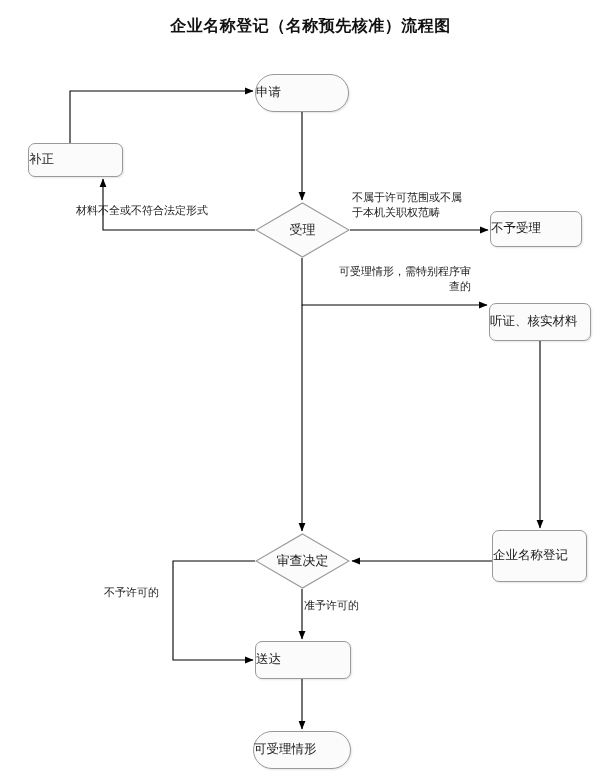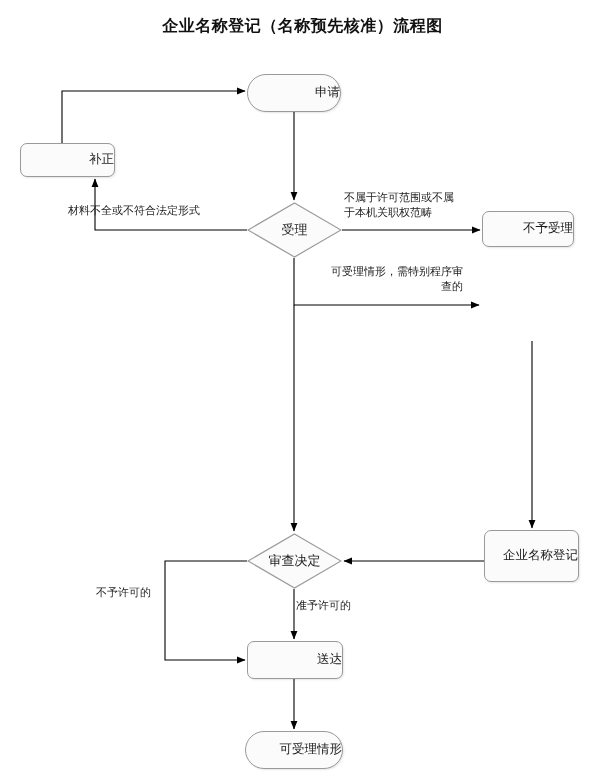--- a/index.html
+++ b/index.html
@@ -10,21 +10,21 @@
   body {
     width: 605px;
     height: 776px;
     position: relative;
     font-family: "Liberation Sans", sans-serif;
     color: #1a1a1a;
     overflow: hidden;
   }
   #canvas {
     position: absolute;
-    left: 0; top: 0;
+    left: 8px; top: 0;
     width: 548px;
     height: 776px;
   }
   .title {
     position: absolute;
     left: 0;
     top: 16px;
     width: 605px;
     text-align: center;
     font-size: 16px;
@@ -37,21 +37,21 @@
     left: 0; top: 0;
     width: 605px;
     height: 776px;
     pointer-events: none;
   }
   .node {
     position: absolute;
     box-sizing: border-box;
     display: flex;
     align-items: center;
-    justify-content: flex-end;
+    justify-content: flex-start;
     text-align: center;
     font-size: 12.5px;
     line-height: 1.25;
     color: #1a1a1a;
     background: #fbfbfb;
     border: 1px solid #9a9a9a;
   }
   .node.rect {
     border-radius: 7px;
     box-shadow: 1px 1px 2px rgba(0,0,0,0.10);
@@ -140,33 +140,36 @@
     <svg class="dshape" viewBox="0 0 95 56" preserveAspectRatio="none">
       <polygon points="47.5,1 94,28 47.5,55 1,28" fill="#fbfbfb" stroke="#9a9a9a" stroke-width="1.2"></polygon>
     </svg>
     <div class="dlabel">受理</div>
   </div>
 
   <div class="node rect" style="left:482px; top:211px; width:92px; height:36px;">
     <span>不予受理</span>
   </div>
 
+  <div class="node rect" style="left:481px; top:303px; width:102px; height:38px;">
+    <span>听证、核实材料</span>
+  </div>
 
   <div class="node rect" style="left:484px; top:530px; width:95px; height:52px;">
     <span>企业名称登记</span>
   </div>
 
   <div class="diamond-wrap" style="left:247px; top:533px; width:95px; height:56px;">
     <svg class="dshape" viewBox="0 0 95 56" preserveAspectRatio="none">
       <polygon points="47.5,1 94,28 47.5,55 1,28" fill="#fbfbfb" stroke="#9a9a9a" stroke-width="1.2"></polygon>
     </svg>
     <div class="dlabel">审查决定</div>
   </div>
 
-  <div class="node rect" style="left:247px; top:641px; width:96px; height:38px;padding-left:24px;">
+  <div class="node rect" style="left:247px; top:641px; width:96px; height:38px;">
     <span>送达</span>
   </div>
 
   <div class="node stadium" style="left:245px; top:731px; width:98px; height:38px;">
     <span>可受理情形</span>
   </div>
 
   <div class="edge-label" style="left:68px; top:203px;">材料不全或不符合法定形式</div>
 
   <div class="edge-label" style="left:344px; top:190px; width:135px;">不属于许可范围或不属

